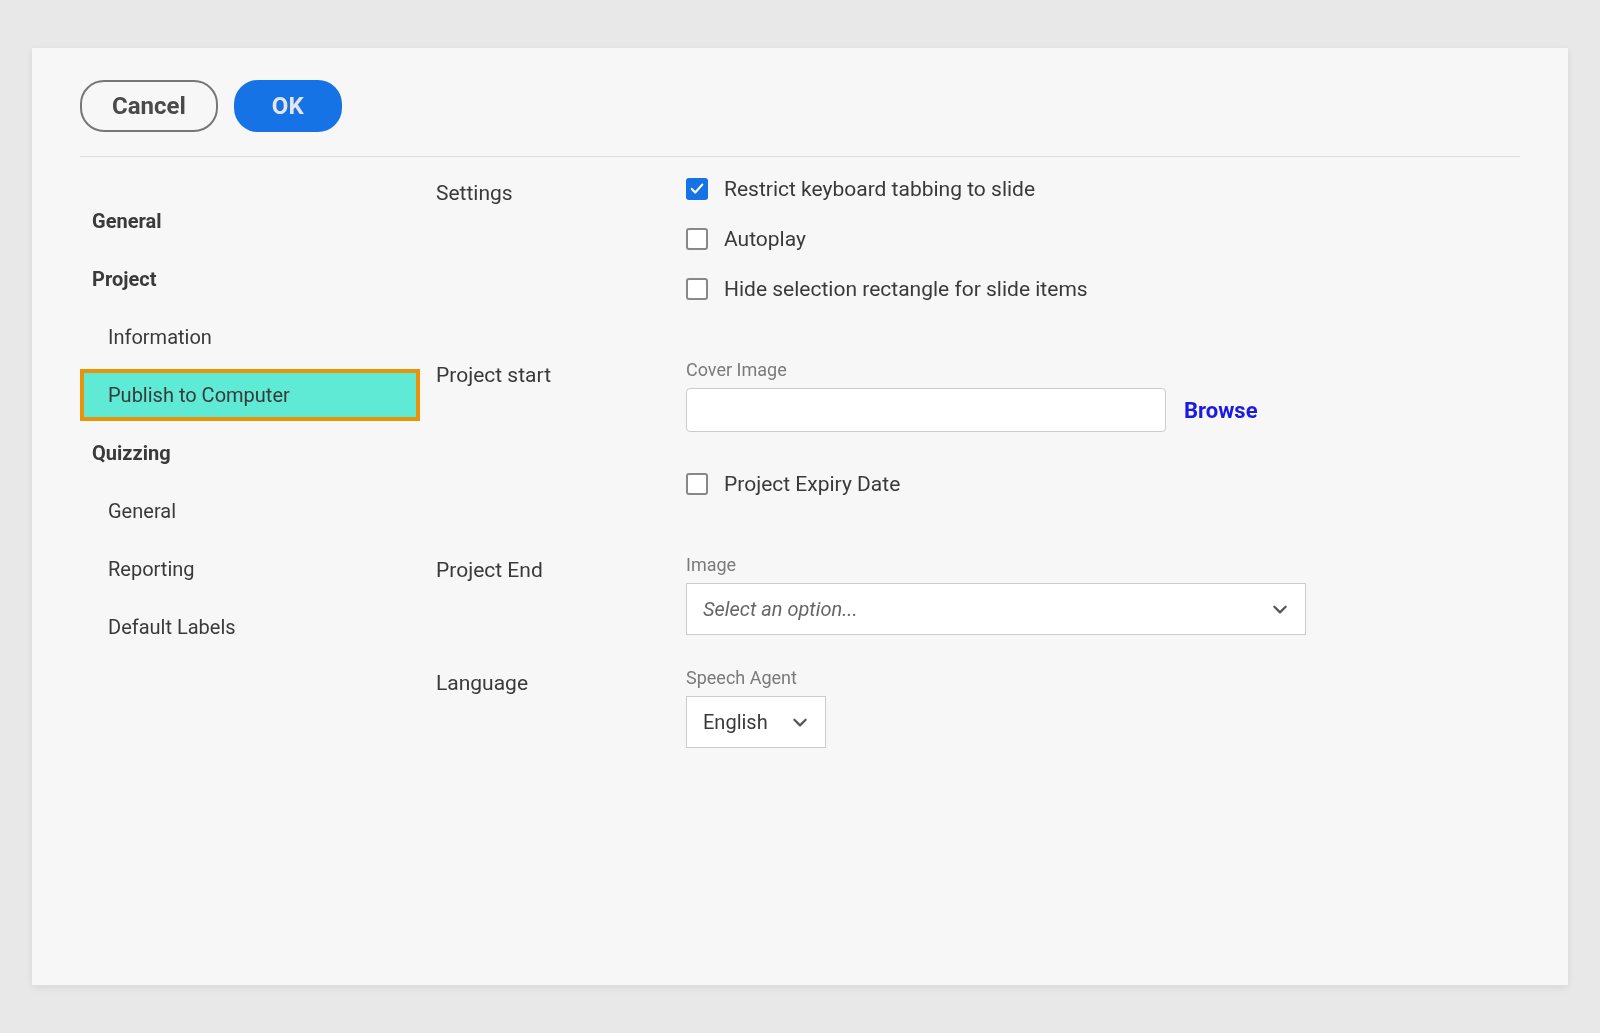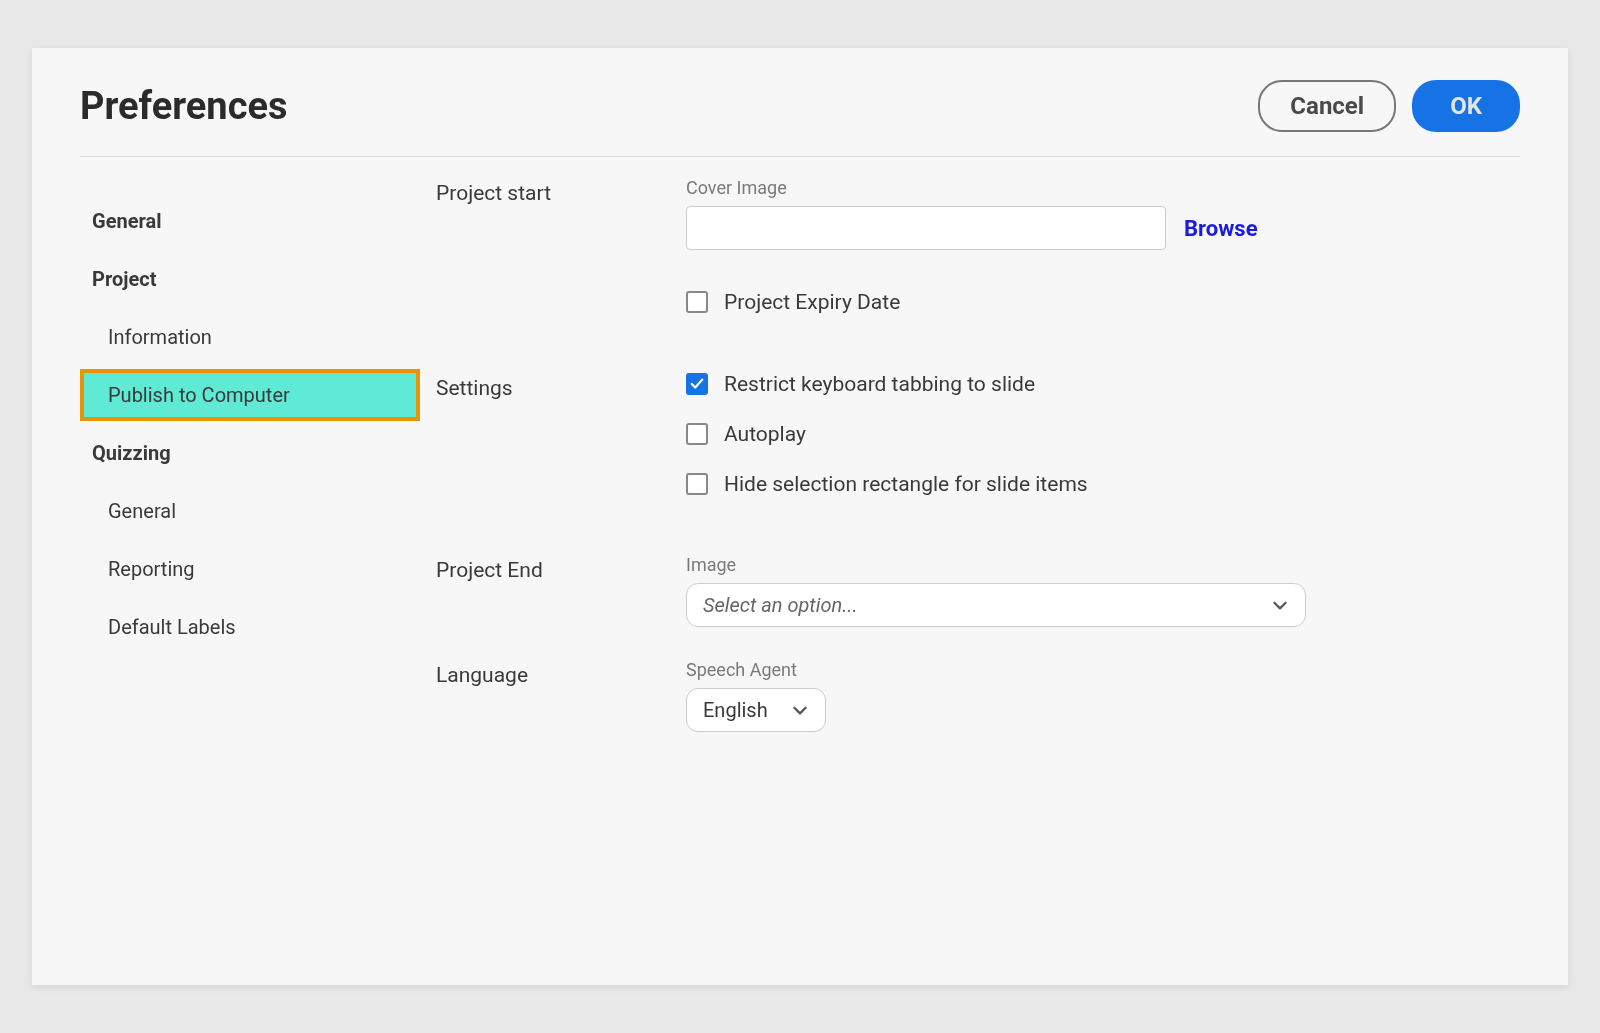--- a/index.html
+++ b/index.html
@@ -156,23 +156,23 @@
     font-size: 18px;
   }
   .browse-link {
     color: #1a1ae6;
     font-size: 22px;
     font-weight: 700;
     cursor: pointer;
   }
   .select {
     width: 620px;
-    height: 44px;
+    height: 52px;
     border: 1px solid #ccc;
-    border-radius: 12px;
+    border-radius: 0;
     background: #fff;
     display: flex;
     align-items: center;
     justify-content: space-between;
     padding: 0 16px;
     cursor: pointer;
   }
   .select-placeholder {
     font-size: 20px;
     font-style: italic;
@@ -194,21 +194,20 @@
   .proj-expiry {
     margin-top: 40px;
   }
 </style>
 </head>
 <body>
 
 <div class="dialog">
 
   <div class="header">
-    <h1 class="title">Preferences</h1>
     <div class="header-buttons">
       <button class="btn btn-cancel">Cancel</button>
       <button class="btn btn-ok">OK</button>
     </div>
   </div>
 
   <div class="body">
 
     <div class="sidebar">
       <div class="nav-item top">General</div>
@@ -217,37 +216,20 @@
       <div class="nav-item sub selected">Publish to Computer</div>
       <div class="nav-item top">Quizzing</div>
       <div class="nav-item sub">General</div>
       <div class="nav-item sub">Reporting</div>
       <div class="nav-item sub">Default Labels</div>
     </div>
 
     <div class="content">
 
       <div class="section">
-        <div class="section-label">Project start</div>
-        <div class="section-body">
-          <span class="field-label">Cover Image</span>
-          <div class="cover-row">
-            <input type="text" class="text-input" style="">
-            <span class="browse-link">Browse</span>
-          </div>
-          <div class="check-row proj-expiry">
-            <div class="checkbox">
-              
-            </div>
-            <span class="check-label">Project Expiry Date</span>
-          </div>
-        </div>
-      </div>
-
-      <div class="section">
         <div class="section-label">Settings</div>
         <div class="section-body">
           <div class="check-row">
             <div class="checkbox checked">
               <svg viewBox="0 0 16 16">
                   <path d="M2 8 L6 12 L14 3" stroke="#fff" stroke-width="2.5" fill="none" stroke-linecap="round" stroke-linejoin="round"></path>
                 </svg>
             </div>
             <span class="check-label">Restrict keyboard tabbing to slide</span>
           </div>
@@ -255,20 +237,37 @@
             <div class="checkbox">
               
             </div>
             <span class="check-label">Autoplay</span>
           </div>
           <div class="check-row">
             <div class="checkbox">
               
             </div>
             <span class="check-label">Hide selection rectangle for slide items</span>
+          </div>
+        </div>
+      </div>
+
+      <div class="section">
+        <div class="section-label">Project start</div>
+        <div class="section-body">
+          <span class="field-label">Cover Image</span>
+          <div class="cover-row">
+            <input type="text" class="text-input" style="">
+            <span class="browse-link">Browse</span>
+          </div>
+          <div class="check-row proj-expiry">
+            <div class="checkbox">
+              
+            </div>
+            <span class="check-label">Project Expiry Date</span>
           </div>
         </div>
       </div>
 
       <div class="section">
         <div class="section-label">Project End</div>
         <div class="section-body">
           <span class="field-label">Image</span>
           <div class="select">
             <span class="select-placeholder">Select an option...</span>

